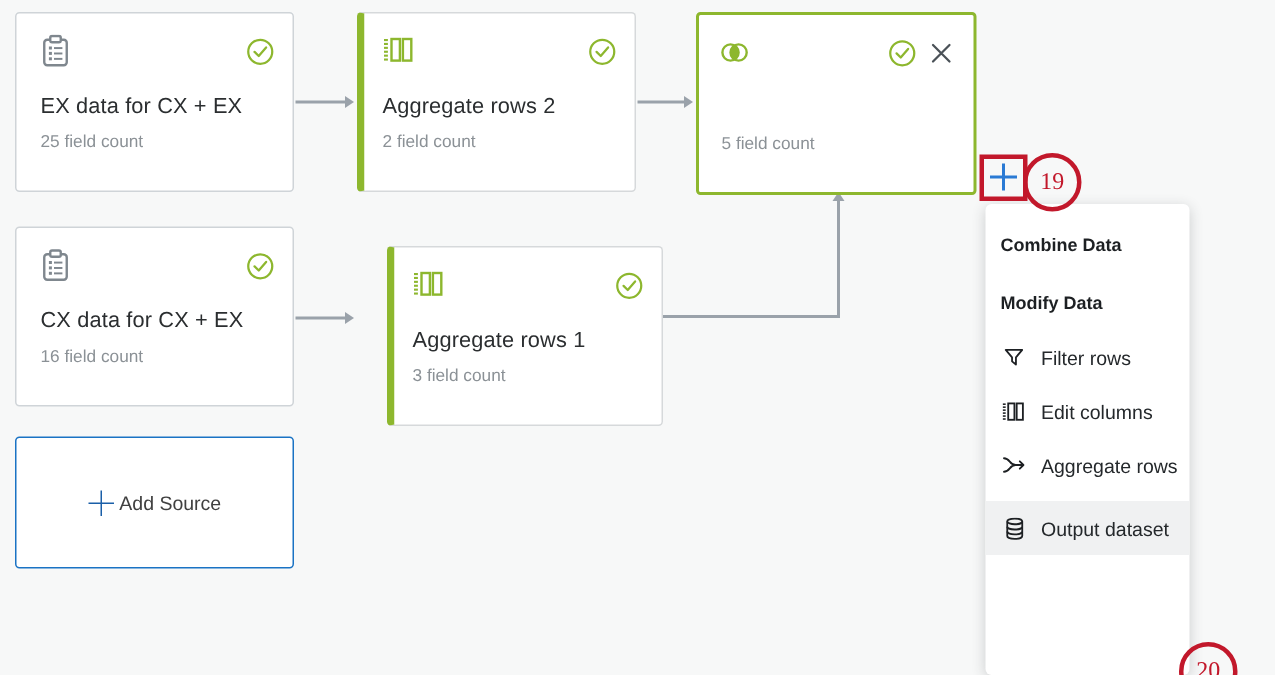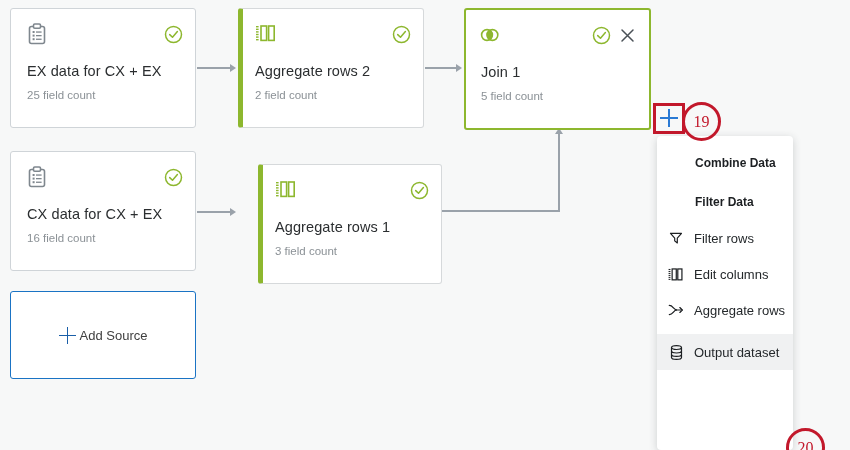--- a/index.html
+++ b/index.html
@@ -201,21 +201,20 @@
     overflow: hidden;
   }
   .menu-group {
     font-size: 12px;
     font-weight: bold;
     color: #1d2023;
     padding: 0 0 0 10px;
     height: 26px;
     display: flex;
     align-items: center;
-    margin-left: 28px;
   }
   .menu-group.g1 { margin-top: 14px; }
   .menu-group.g2 { margin-top: 13px; }
   .menu-group.g3 { margin-top: 13px; }
   .menu-item {
     height: 36px;
     display: flex;
     align-items: center;
     gap: 10px;
     padding-left: 11px;
@@ -327,21 +326,20 @@
             <path d="M5.7 9.6 L8.5 12.3 L13.4 6.6" fill="none" stroke="#8db72e" stroke-width="1.5" stroke-linecap="round" stroke-linejoin="round"></path>
           </svg>
         </span>
         <span style="cursor:pointer;">
           <svg width="15" height="15" viewBox="0 0 15 15">
             <path d="M2 2 L13 13 M13 2 L2 13" stroke="#4a5157" stroke-width="1.5" stroke-linecap="round"></path>
           </svg>
         </span>
       </span>
     </div>
-    <div class="node-title" style="left:15px;">Join 1</div>
     <div class="node-sub" style="left:15px;">5 field count</div>
   </div>
 
   <div class="node source" style="left:10px; top:151px; width:186px; height:120px;">
     <div class="node-head">
       <span>
         <svg width="20" height="22" viewBox="0 0 20 22">
           <rect x="2.5" y="3.5" width="15" height="17" rx="2" fill="none" stroke="#7f878e" stroke-width="1.6"></rect>
           <rect x="6.5" y="1" width="7" height="4.2" rx="1.2" fill="#ffffff" stroke="#7f878e" stroke-width="1.6"></rect>
           <rect x="5.6" y="8" width="2" height="2" fill="#7f878e"></rect>
@@ -401,21 +399,21 @@
 
   <div class="add-step-btn">
     <span class="plus-glyph"></span>
   </div>
 
   <div class="menu">
 
     <div class="menu-group g1">Combine Data</div>
 
 
-    <div class="menu-group g2">Filter Data</div>
+    <div class="menu-group g2">Modify Data</div>
 
     <div class="menu-item m-filter">
       <span class="mi-icon">
         <svg width="14" height="14" viewBox="0 0 14 14">
           <path d="M1.5 2.3 L12.5 2.3 L8.3 7.2 L8.3 12 L5.7 9.9 L5.7 7.2 Z" fill="none" stroke="#1d2023" stroke-width="1.2" stroke-linejoin="round"></path>
         </svg>
       </span>
       <span>Filter rows</span>
     </div>
 

